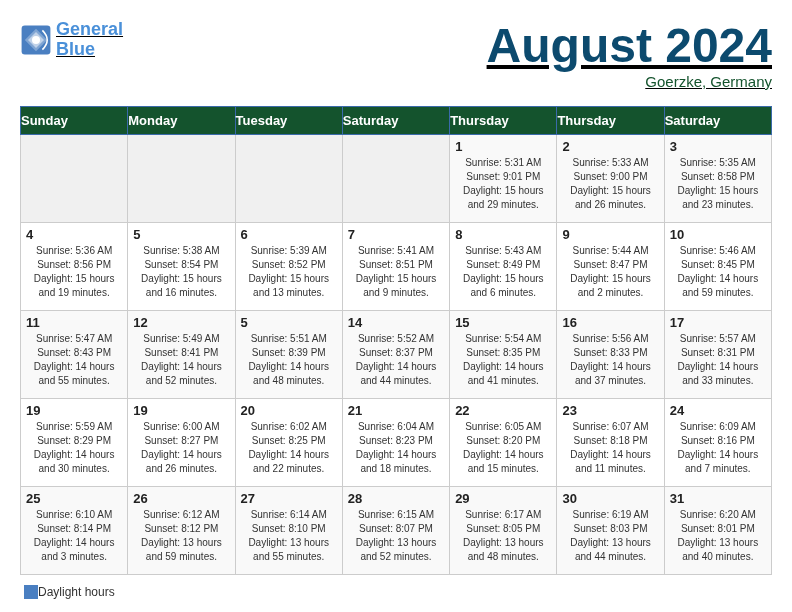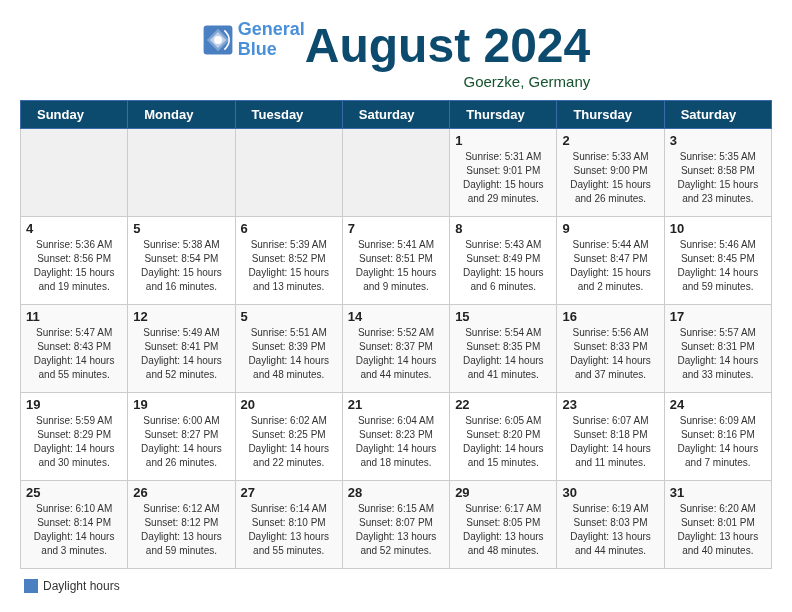--- a/index.html
+++ b/index.html
@@ -5,23 +5,24 @@
     * { box-sizing: border-box; margin: 0; padding: 0; }
     body {
       font-family: Arial, sans-serif;
       background: #fff;
       width: 792px;
       min-height: 612px;
       padding: 20px;
     }
     .header {
       display: flex;
-      justify-content: center;
+      justify-content: space-between;
       align-items: flex-start;
-      margin-bottom: 10px;
+      margin-bottom: 16px;
+      text-decoration: underline;
     }
     .logo {
       display: flex;
       align-items: center;
     }
     .logo-text {
       font-size: 18px;
       font-weight: bold;
       color: #333;
       line-height: 1.1;
@@ -46,23 +47,23 @@
     .subtitle {
       font-size: 15px;
       color: #14532d;
     }
     table {
       width: 100%;
       border-collapse: collapse;
       font-size: 11px;
     }
     thead tr th {
-      background: #0c4a6e;
+      background: #14532d;
       color: #fff;
-      padding: 6px 16px;
+      padding: 6px 0;
       text-align: left;
       font-size: 13px;
       font-weight: bold;
       border: 1px solid #3a6aaa;
     }
     tbody tr td {
       border: 1px solid #ccc;
       vertical-align: top;
       padding: 4px 5px;
       width: calc(100% / 7);
@@ -96,21 +97,20 @@
       display: flex;
       gap: 20px;
       font-size: 12px;
       color: #333;
       margin-top: 6px;
       padding: 4px 4px;
     }
     .legend-item {
       display: flex;
       align-items: center;
-      gap: 5px;
     }
     .legend-color {
       width: 14px;
       height: 14px;
       display: inline-block;
     }
   </style>
 </head>
 <body>
 

